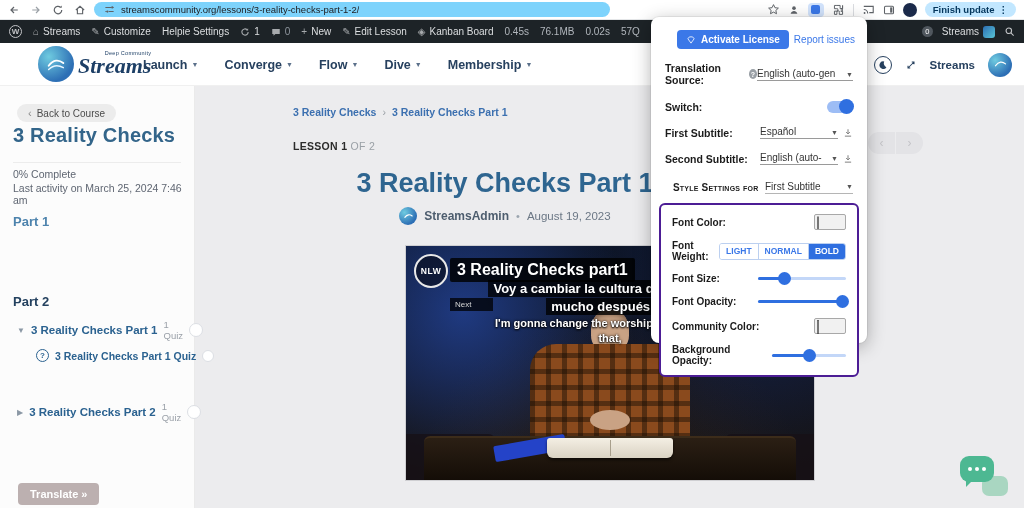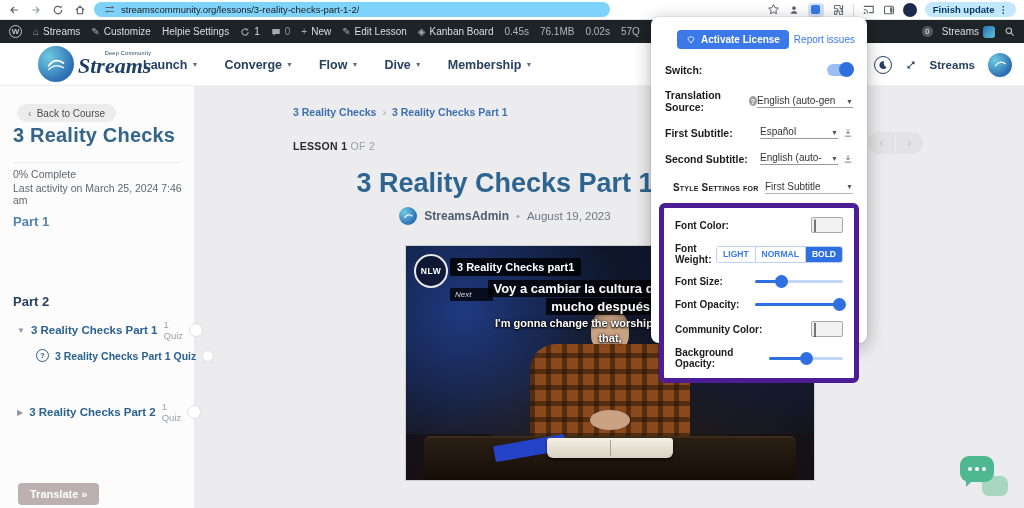--- a/index.html
+++ b/index.html
@@ -96,22 +96,22 @@
     background:
       repeating-linear-gradient(90deg, rgba(20,12,4,.45) 0 5px, transparent 5px 16px),
       repeating-linear-gradient(0deg, rgba(20,12,4,.45) 0 5px, transparent 5px 16px),
       #8a4a1d; }
   .hands { position:absolute; left:50%; transform:translateX(-50%); bottom:8px; width:40px; height:20px; border-radius:50%; background:#c9a284; }
   .vtable { position:absolute; left:18px; right:18px; bottom:0; height:44px; background:linear-gradient(180deg,#2b1f14,#140d07); border-radius:6px 6px 0 0; border-top:2px solid #3c2c1a; }
   .book { position:absolute; left:50%; transform:translateX(-50%) ; bottom:22px; width:126px; height:20px; background:linear-gradient(180deg,#f4efe4,#d9d2c2); border-radius:3px 3px 6px 6px; box-shadow:0 2px 3px rgba(0,0,0,.6); }
   .book:after { content:""; position:absolute; left:50%; top:2px; bottom:2px; width:1px; background:#a89f8c; }
   .folder { position:absolute; left:70px; bottom:24px; width:72px; height:16px; background:#2443c8; transform:rotate(-10deg); border-radius:2px; }
   .nlw-logo { position:absolute; left:8px; top:8px; width:34px; height:34px; border:2px solid #e8e8e8; border-radius:50%; background:rgba(8,10,18,.55); color:#fff; font-size:8.5px; font-weight:bold; letter-spacing:.5px; display:flex; align-items:center; justify-content:center; }
-  .vtitle-badge { position:absolute; left:44px; top:12px; background:rgba(0,0,0,.82); color:#fff; font-size:11px; font-weight:bold; padding:3px 7px; border-radius:2px; }
-  .next-chip { position:absolute; left:44px; top:42px; background:rgba(0,0,0,.75); color:#d6d6d6; font-size:8px; padding:2px 22px 2px 5px; border-radius:0; z-index:1;font-style:italic; }
+  .vtitle-badge { position:absolute; left:44px; top:12px; background:rgba(0,0,0,.82); color:#fff; font-size:16px; font-weight:bold; padding:3px 7px; border-radius:2px; }
+  .next-chip { position:absolute; left:44px; top:52px; background:rgba(0,0,0,.75); color:#d6d6d6; font-size:8px; padding:2px 22px 2px 5px; border-radius:0; z-index:1; }
   .sub-es { position:absolute; left:0; right:0; text-align:center; z-index:2; }
   .sub-es span { display:inline-block; background:rgba(0,0,0,.78); color:#fff; font-size:13px; font-weight:bold; padding:1px 5px; }
   .sub-es.l1 { top:33px; }
   .sub-es.l2 { top:51px; }
   .sub-en { position:absolute; left:0; right:0; text-align:center; color:#fff; font-size:11px; font-weight:bold; text-shadow:0 1px 2px #000, 0 0 3px #000; z-index:2; }
   .sub-en.l1 { top:71px; }
   .sub-en.l2 { top:86px; }
 
   
   .popup { position:absolute; left:651px; top:17px; width:216px; height:326px; background:#fff; border-radius:8px; box-shadow:0 4px 18px rgba(0,0,0,.30), 0 0 0 1px rgba(0,0,0,.06); z-index:60; font-size:10.5px; color:#1b1b1b; }
@@ -122,21 +122,21 @@
   .p-label { font-weight:bold; }
   .p-ctl { margin-left:auto; display:flex; align-items:center; gap:5px; }
   .toggle { position:relative; width:26px; height:12px; border-radius:7px; background:#c9d9f7; }
   .toggle.on { background:#9dbdf5; }
   .toggle .knob { position:absolute; top:-2px; width:15px; height:15px; border-radius:50%; background:#2f6fe0; left:0; }
   .toggle.on .knob { left:auto; right:-1px; }
   .sel { display:flex; align-items:baseline; gap:4px; border-bottom:1px solid #9a9a9a; padding-bottom:1px; color:#333; font-size:10px; }
   .sel .caret { font-size:7px; color:#555; }
   .info-circ { width:10px; height:10px; border-radius:50%; background:#9aa0a6; color:#fff; font-size:7px; font-weight:bold; display:inline-flex; align-items:center; justify-content:center; margin-left:3px; }
   .style-label { font-weight:bold; font-size:10px; letter-spacing:.2px; }
-  .card { margin:9px 8px 0 8px; border:5px solid #4c1d95; border-radius:6px; padding:9px 11px; background:#fff; }
+  .card { margin:9px 8px 0 8px; border:2px solid #4c1d95; border-radius:6px; padding:9px 11px; background:#fff; }
   .c-row { display:flex; align-items:center; margin-top:10px; }
   .c-row:first-child { margin-top:0; }
   .c-label { font-weight:bold; font-size:10px; }
   .c-ctl { margin-left:auto; display:flex; align-items:center; }
   .swatch-frame { width:32px; height:16px; border:1px solid #a8a8a8; background:#f1f1f1; border-radius:2px; padding:2px; }
   .swatch { width:100%; height:100%; border:1px solid #777; border-radius:1px; }
   .segmented { display:flex; border:1px solid #bcd0f0; border-radius:3px; overflow:hidden; }
   .seg { padding:2.5px 6px; font-size:8.5px; font-weight:bold; color:#3b78e8; background:#fff; border-left:1px solid #bcd0f0; }
   .seg:first-child { border-left:none; }
   .seg.active { background:#2f6fe0; color:#fff; }
@@ -459,37 +459,37 @@
   <div class="popup">
     <div class="p-top">
       <span class="activate-btn">
         <svg class="i" width="10" height="10" viewBox="0 0 16 16">
             <path d="M3 6l2.5-3h5L13 6l-5 7z" stroke="#fff" stroke-width="1.3" fill="none"></path>
           </svg>
         <span>Activate License</span>
       </span>
       <span class="report-link">Report issues</span>
     </div>
-    <div class="p-row" style="margin-top:15px;">
-      <span class="p-label">Switch:</span>
-      <span class="p-ctl">
-          <span class="toggle on">
-            <span class="knob"></span>
-          </span>
-        </span>
-    </div>
     <div class="p-row">
       <span class="p-label">Translation Source:</span>
       <span class="info-circ">?</span>
       <span class="p-ctl">
         <span class="sel" style="width:96px;">
             <span>English (auto-gen</span>
             <span class="caret" style="margin-left:auto;">▼</span>
           </span>
       </span>
+    </div>
+    <div class="p-row" style="margin-top:15px;">
+      <span class="p-label">Switch:</span>
+      <span class="p-ctl">
+          <span class="toggle on">
+            <span class="knob"></span>
+          </span>
+        </span>
     </div>
     <div class="p-row">
       <span class="p-label">First Subtitle:</span>
       <span class="p-ctl">
         <span class="sel" style="width:78px;">
             <span>Español</span>
             <span class="caret" style="margin-left:auto;">▼</span>
           </span>
         <span>
             <svg class="i" width="10" height="10" viewBox="0 0 16 16">

